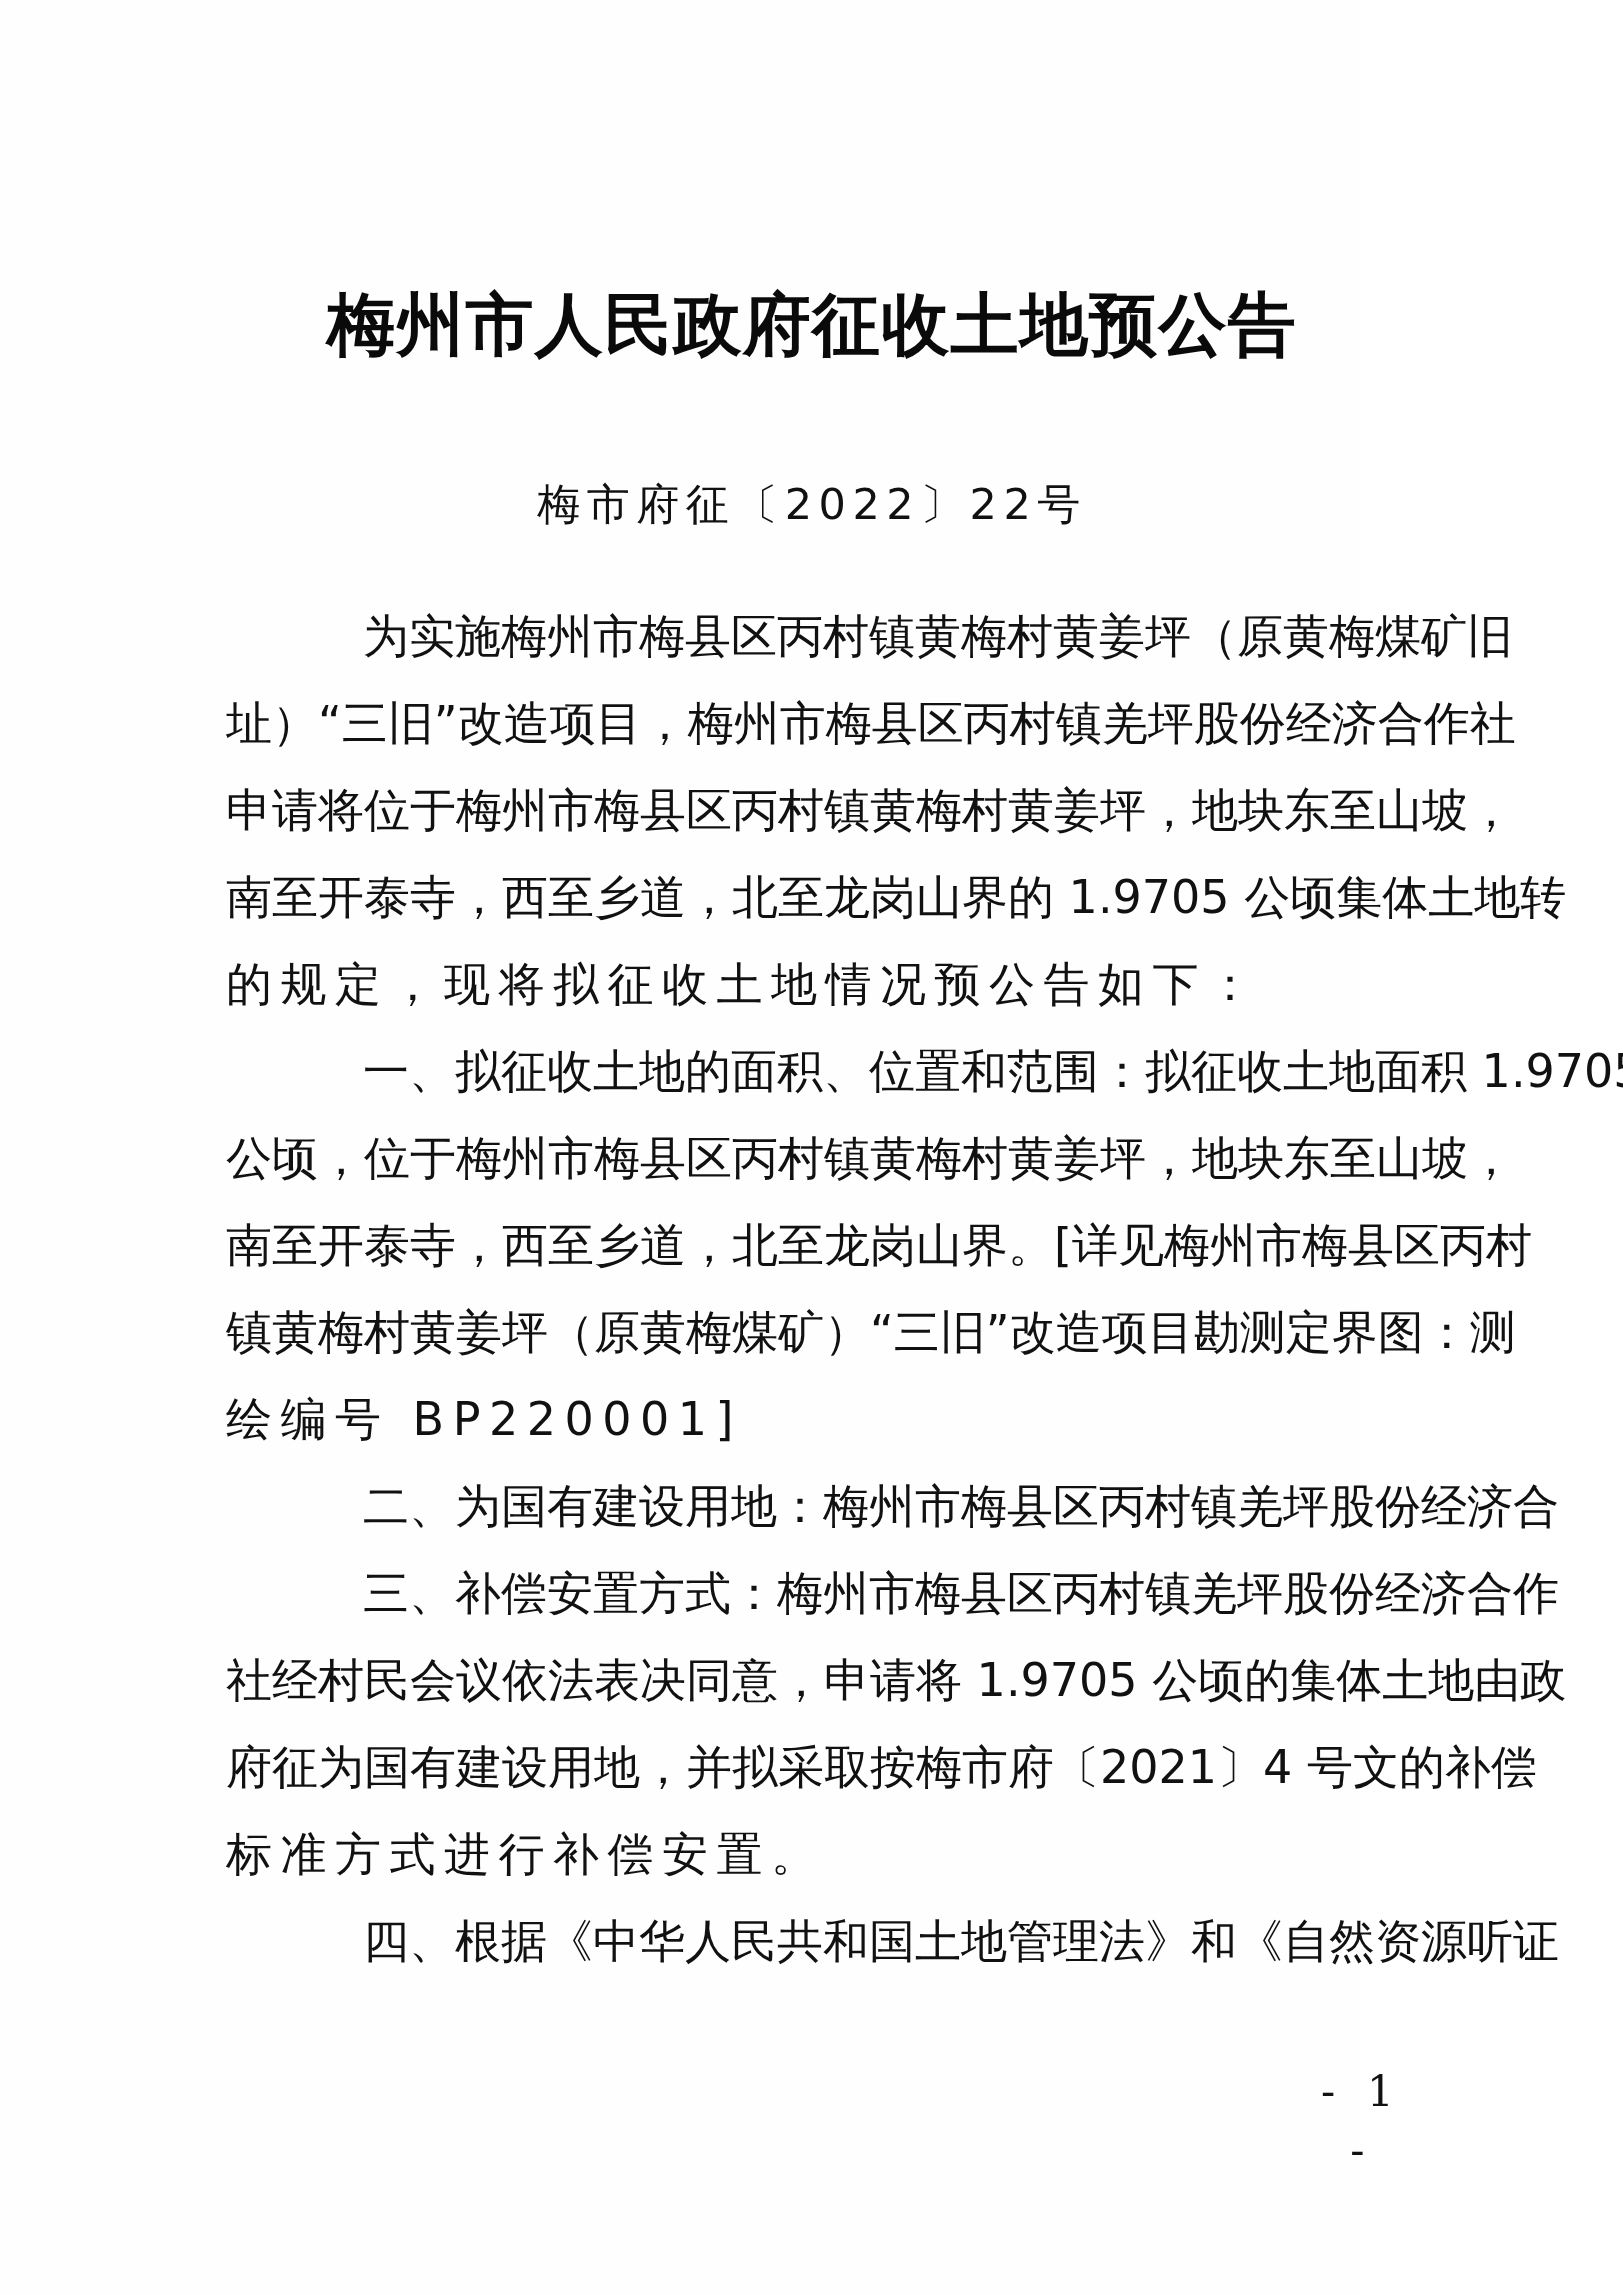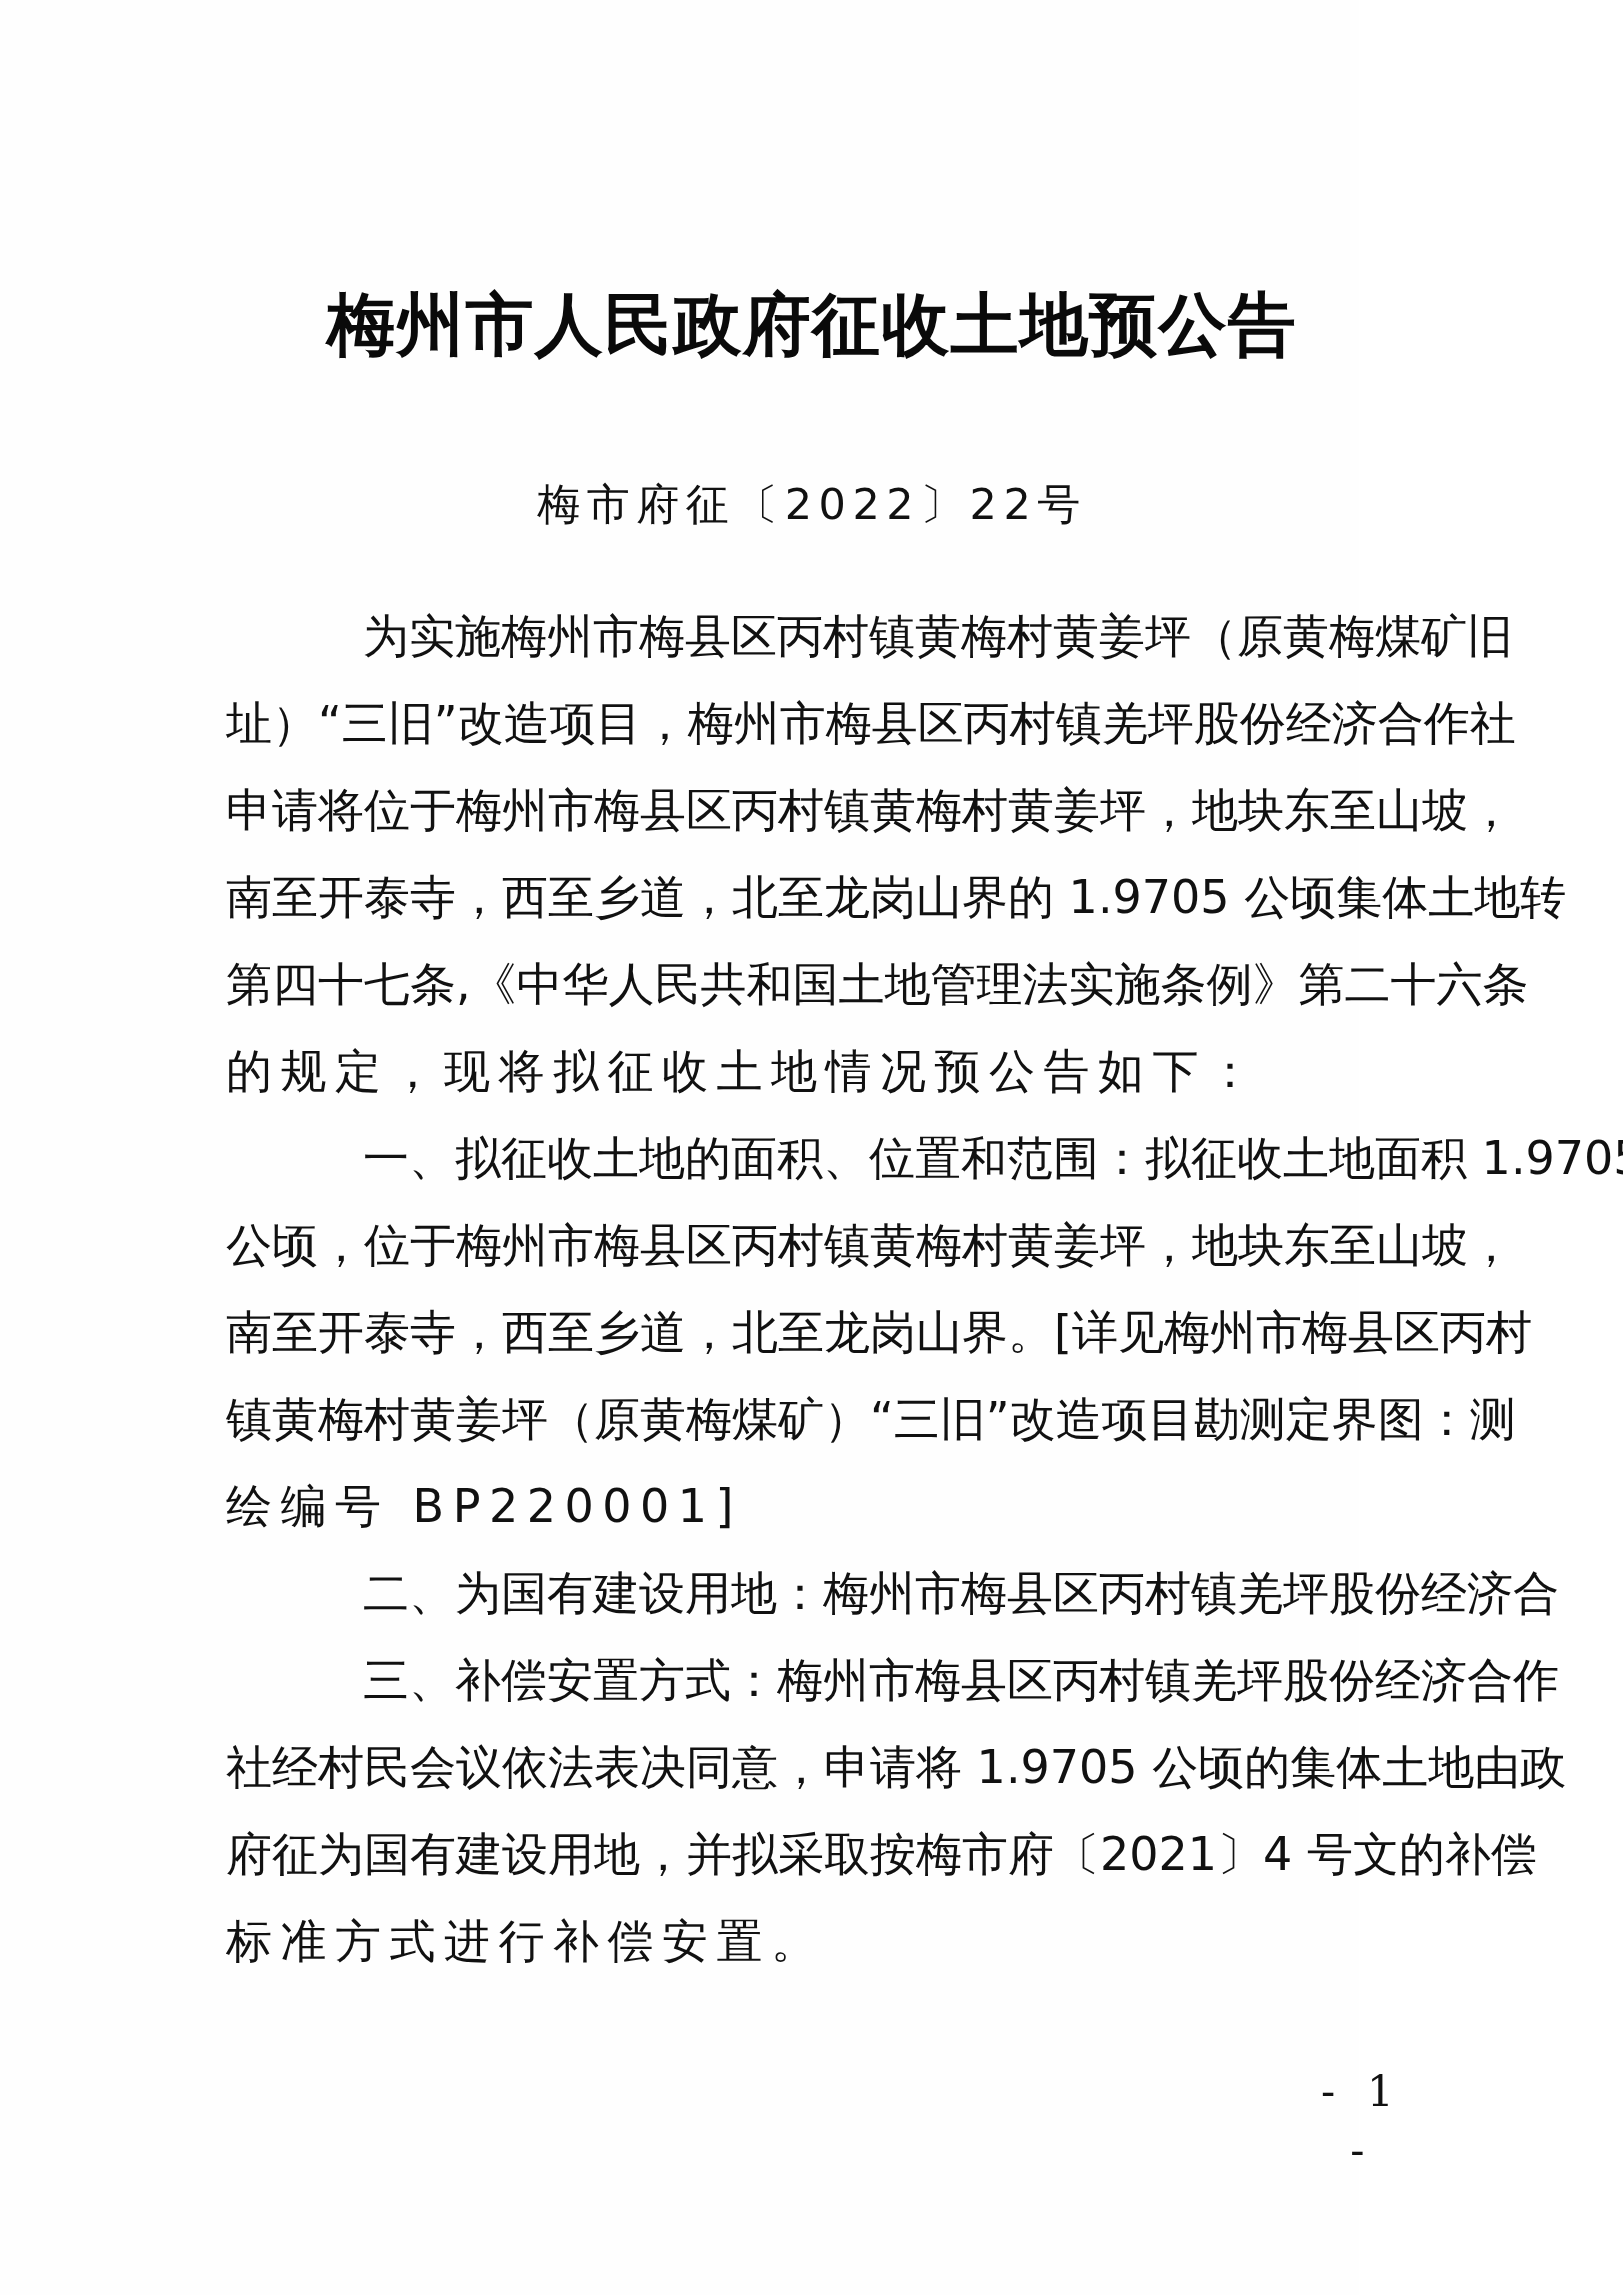--- a/index.html
+++ b/index.html
@@ -97,21 +97,20 @@
 
   <div class="docno">梅市府征〔2022〕22号</div>
 
   <div class="body">
 
     <div>
       <span class="line indent justify">为实施梅州市梅县区丙村镇黄梅村黄姜坪（原黄梅煤矿旧</span>
       <span class="line justify">址）“三旧”改造项目，梅州市梅县区丙村镇羌坪股份经济合作社</span>
       <span class="line justify">申请将位于梅州市梅县区丙村镇黄梅村黄姜坪，地块东至山坡，</span>
       <span class="line justify">南至开泰寺，西至乡道，北至龙岗山界的 1.9705 公顷集体土地转</span>
-      <span class="line justify">第四十七条,《中华人民共和国土地管理法实施条例》第二十六条</span>
       <span class="line">的规定，现将拟征收土地情况预公告如下：</span>
     </div>
 
     <div>
       <span class="line indent justify">一、拟征收土地的面积、位置和范围：拟征收土地面积 1.9705</span>
       <span class="line justify">公顷，位于梅州市梅县区丙村镇黄梅村黄姜坪，地块东至山坡，</span>
       <span class="line justify">南至开泰寺，西至乡道，北至龙岗山界。[详见梅州市梅县区丙村</span>
       <span class="line justify">镇黄梅村黄姜坪（原黄梅煤矿）“三旧”改造项目勘测定界图：测</span>
       <span class="line">绘编号 BP220001]</span>
     </div>
@@ -120,19 +119,22 @@
       <span class="line indent justify">二、为国有建设用地：梅州市梅县区丙村镇羌坪股份经济合</span>
     </div>
 
     <div>
       <span class="line indent justify">三、补偿安置方式：梅州市梅县区丙村镇羌坪股份经济合作</span>
       <span class="line justify">社经村民会议依法表决同意，申请将 1.9705 公顷的集体土地由政</span>
       <span class="line justify">府征为国有建设用地，并拟采取按梅市府〔2021〕4 号文的补偿</span>
       <span class="line">标准方式进行补偿安置。</span>
     </div>
 
+    <div>
+      <span class="line indent justify">四、根据《中华人民共和国土地管理法》和《自然资源听证</span>
+    </div>
 
   </div>
 
   <div class="page-number">- 1 -</div>
 
 </div>
 
 
 </body></html>

